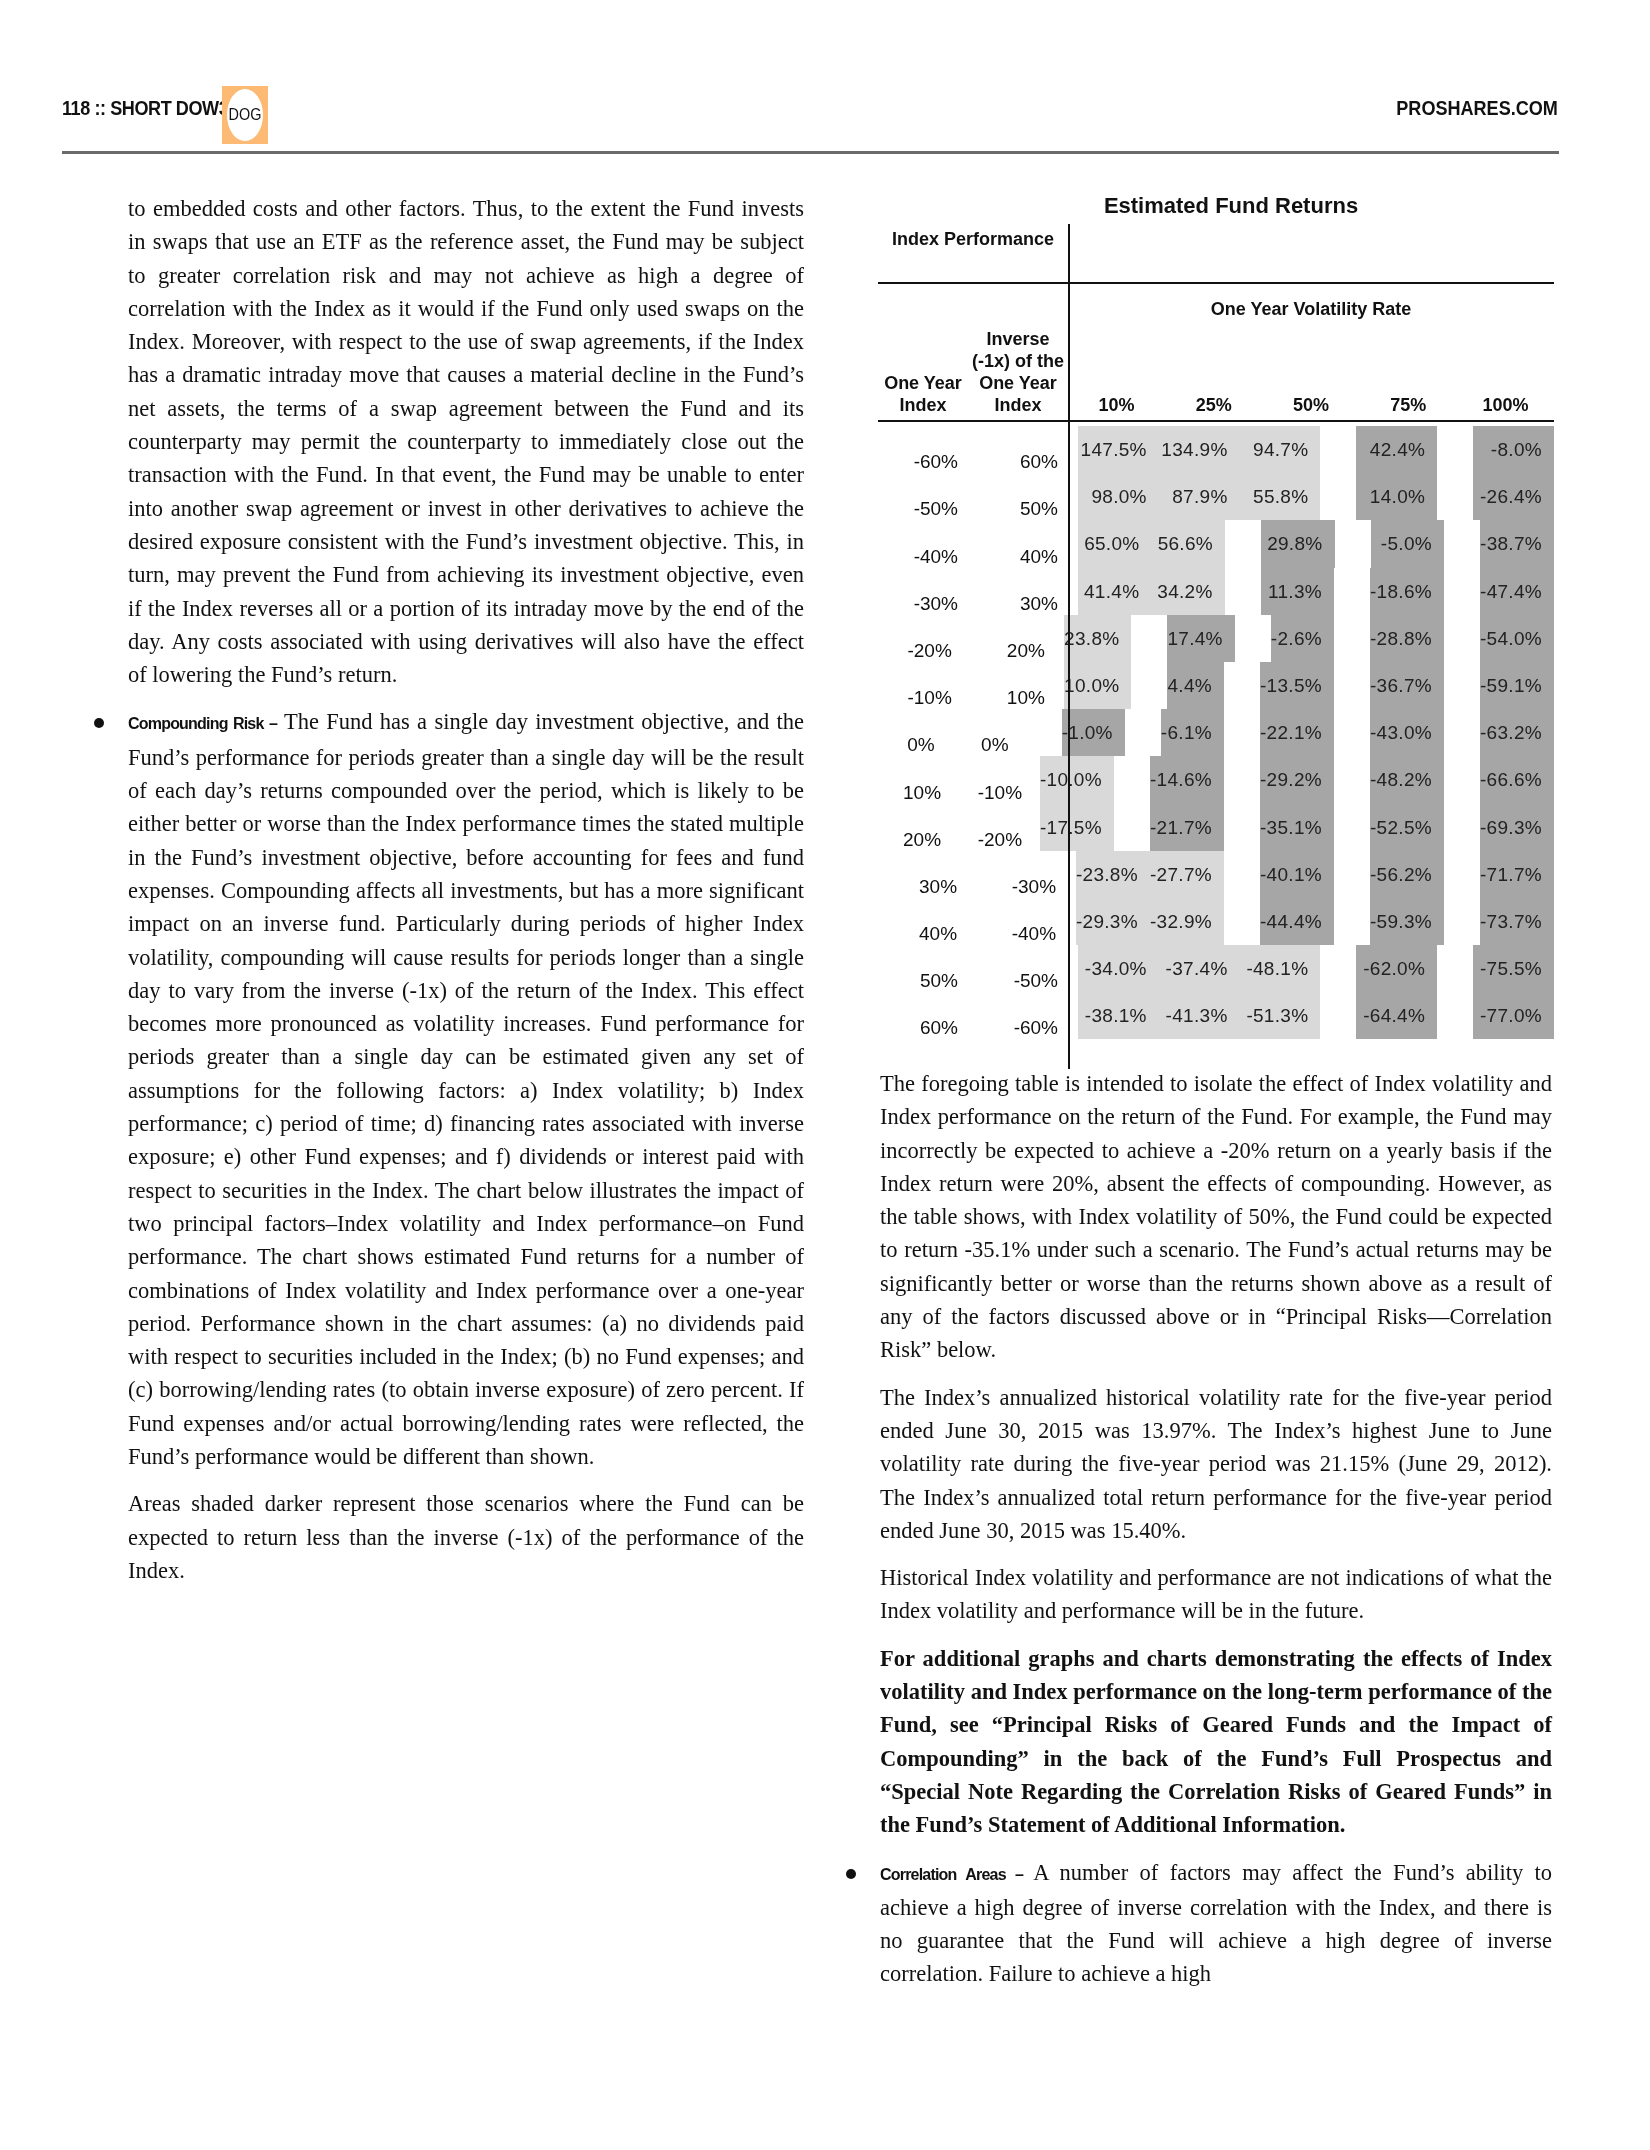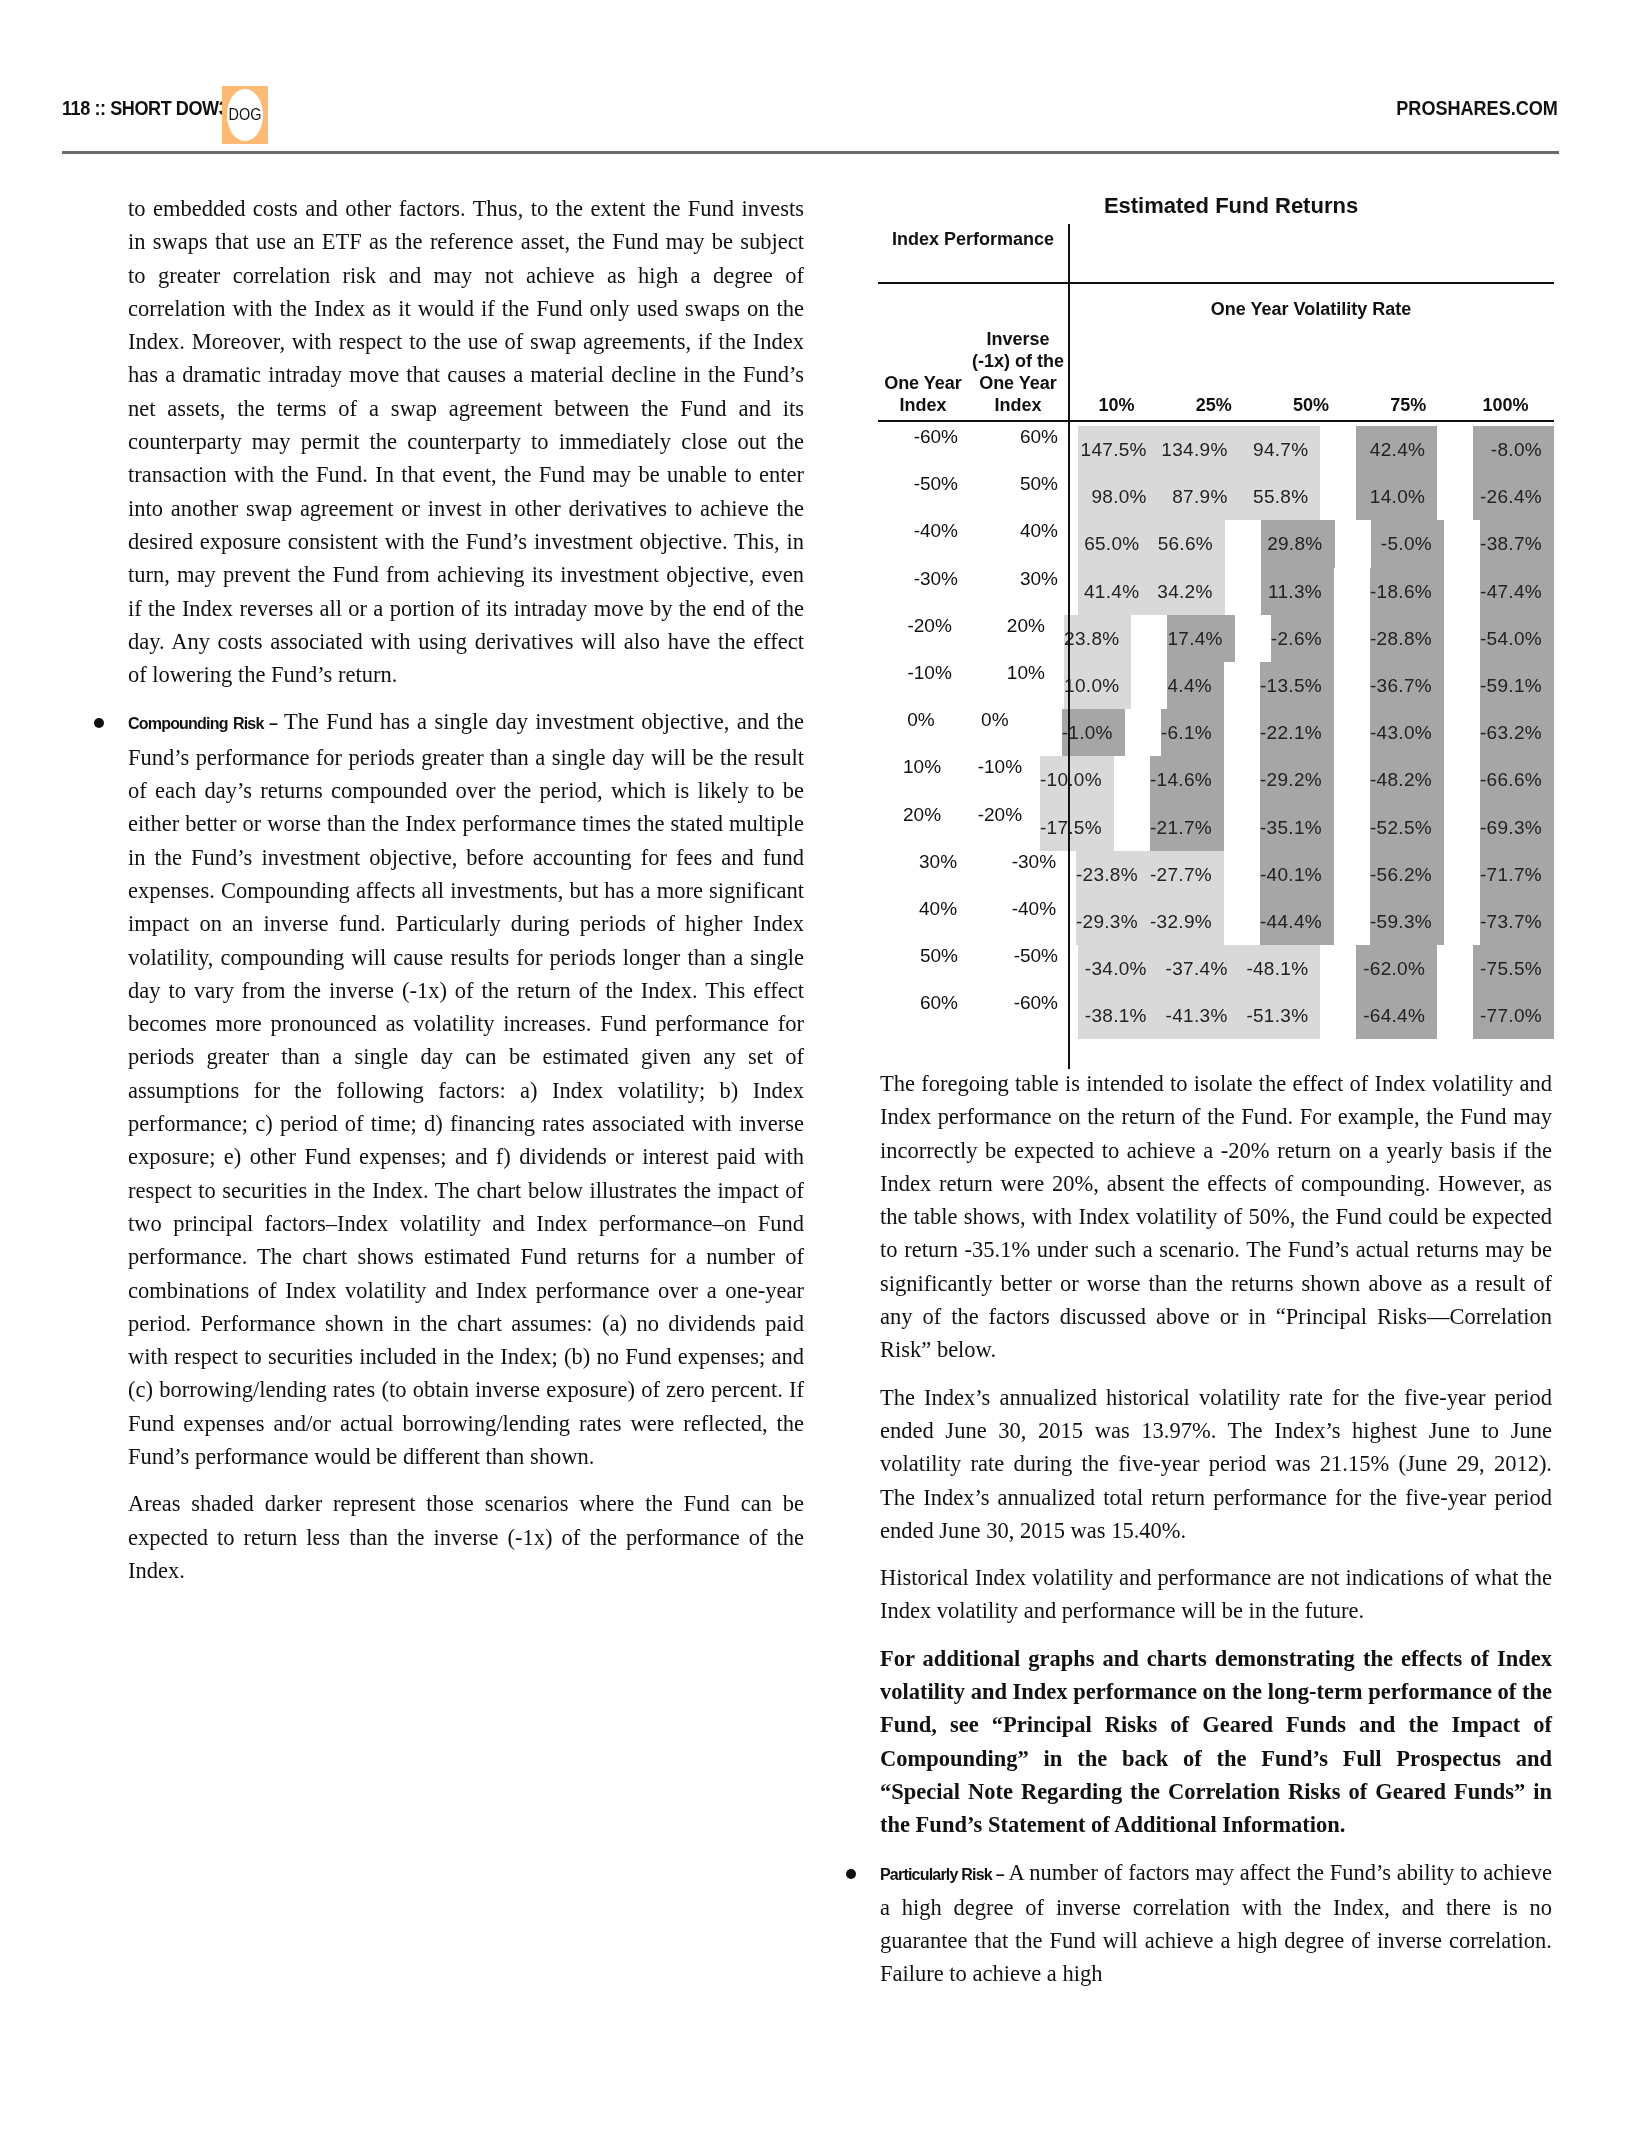--- a/index.html
+++ b/index.html
@@ -25,21 +25,21 @@
   .tbl-title { text-align: center; font-weight: bold; font-size: 22px; height: 36px; line-height: 36px; padding-left: 30px; }
   .hdr-row1 { position: relative; height: 58px; }
   .hdr-row1 .ip { position: absolute; left: 0; width: 190px; top: 4px; text-align: center; font-weight: bold; font-size: 18px; line-height: 23px; }
   .hdr-row1 .vr { position: absolute; left: 190px; right: 0; top: 27px; text-align: center; font-weight: bold; font-size: 18px; margin-top: 48px; }
   .vline { position: absolute; left: 190px; top: 36px; width: 2px; height: 845px; background: #111; }
   .hrule { height: 2px; background: #111; }
   .hdr-row2 { display: flex; height: 132px; align-items: flex-end; font-weight: bold; font-size: 18px; line-height: 22px; padding-bottom: 4px; }
   .hdr-row2 .c0 { width: 90px; text-align: center; }
   .hdr-row2 .c1 { width: 100px; text-align: center; }
   .hdr-row2 .vc { flex: 1; text-align: center; }
-  .data-row { display: flex; height: 47.2px; align-items: flex-start; font-size: 19px; }
+  .data-row { display: flex; height: 47.2px; align-items: flex-end; font-size: 19px; }
   .data-row .c0 { width: 80px; text-align: right; padding-right: 10px; box-sizing: content-box; }
   .data-row .c1 { width: 90px; text-align: right; padding-right: 10px; box-sizing: content-box; }
   .data-row .v { flex: 1; height: 100%; line-height: 47.2px; text-align: right; padding-right: 12px; color: #222; font-weight: normal; letter-spacing: 0.3px; }
   .data-row .gap { width: 10px; }
   .v.light { background: #d9d9d9; }
   .v.dark { background: #a6a6a6; margin-left: 36px; }
   .data-body { margin-top: 4px; }
 </style>
 </head>
 <body>
@@ -213,14 +213,14 @@
         <div class="v dark">-77.0%</div>
       </div>
     </div>
 </div>
 
 <div class="col col-right">
   <p>The foregoing table is intended to isolate the effect of Index volatility and Index performance on the return of the Fund. For example, the Fund may incorrectly be expected to achieve a -20% return on a yearly basis if the Index return were 20%, absent the effects of compounding. However, as the table shows, with Index volatility of 50%, the Fund could be expected to return -35.1% under such a scenario. The Fund’s actual returns may be significantly better or worse than the returns shown above as a result of any of the factors discussed above or in “Principal Risks—Correlation Risk” below.</p>
   <p>The Index’s annualized historical volatility rate for the five-year period ended June 30, 2015 was 13.97%. The Index’s highest June to June volatility rate during the five-year period was 21.15% (June 29, 2012). The Index’s annualized total return performance for the five-year period ended June 30, 2015 was 15.40%.</p>
   <p>Historical Index volatility and performance are not indications of what the Index volatility and performance will be in the future.</p>
   <p class="bold-para">For additional graphs and charts demonstrating the effects of Index volatility and Index performance on the long-term performance of the Fund, see “Principal Risks of Geared Funds and the Impact of Compounding” in the back of the Fund’s Full Prospectus and “Special Note Regarding the Correlation Risks of Geared Funds” in the Fund’s Statement of Additional Information.</p>
-  <p class="bullet"><span class="runin">Particularly Risk –</span><span> A number of factors may affect the Fund’s ability to achieve a high degree of inverse correlation with the Index, and there is no guarantee that the Fund will achieve a high degree of inverse correlation. Failure to achieve a high</span></p>
+  <p class="bullet"><span class="runin">Correlation Areas –</span><span> A number of factors may affect the Fund’s ability to achieve a high degree of inverse correlation with the Index, and there is no guarantee that the Fund will achieve a high degree of inverse correlation. Failure to achieve a high</span></p>
 </div>
 
 </body></html>

